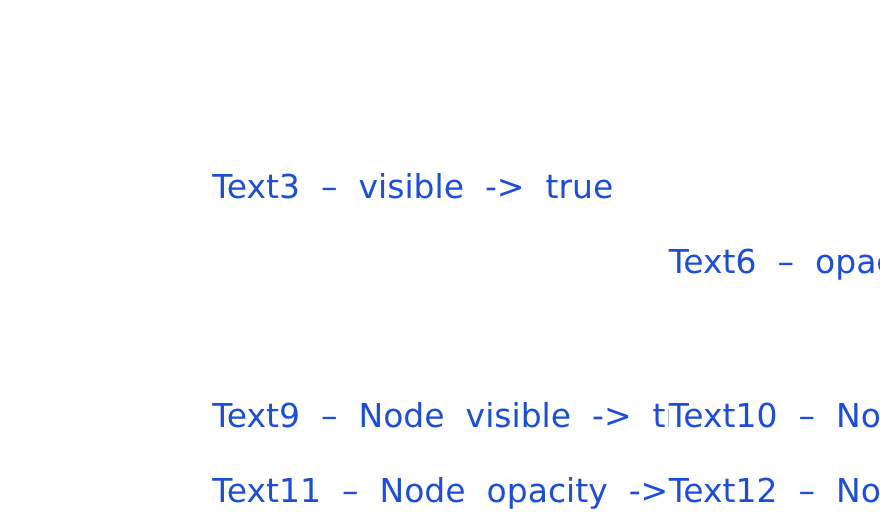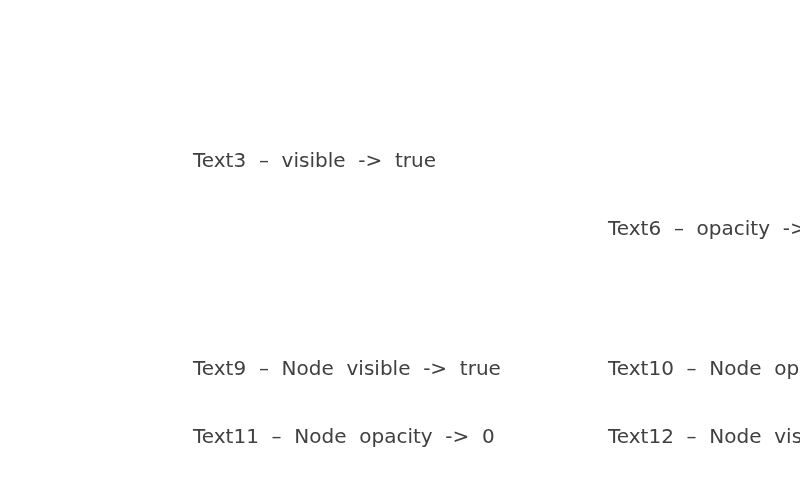--- a/index.html
+++ b/index.html
@@ -21,26 +21,27 @@
     height: 480px;
     background: #ffffff;
     overflow: hidden;
   }
 
   
   .label {
     position: absolute;
     white-space: pre;
     font-family: "DejaVu Sans", sans-serif;
-    font-size: 20px;
+    font-size: 30px;
     line-height: 30px;
     font-weight: 400;
-    color: #404040;
+    color: #1d4ed8;
     background: #ffffff;
     letter-spacing: 0px;
+    margin-top: 11px;
     -webkit-font-smoothing: antialiased;
   }
 
   
   .layer-base  { z-index: 1; }
   .layer-over  { z-index: 2; }
 </style>
 </head>
 <body>
 

